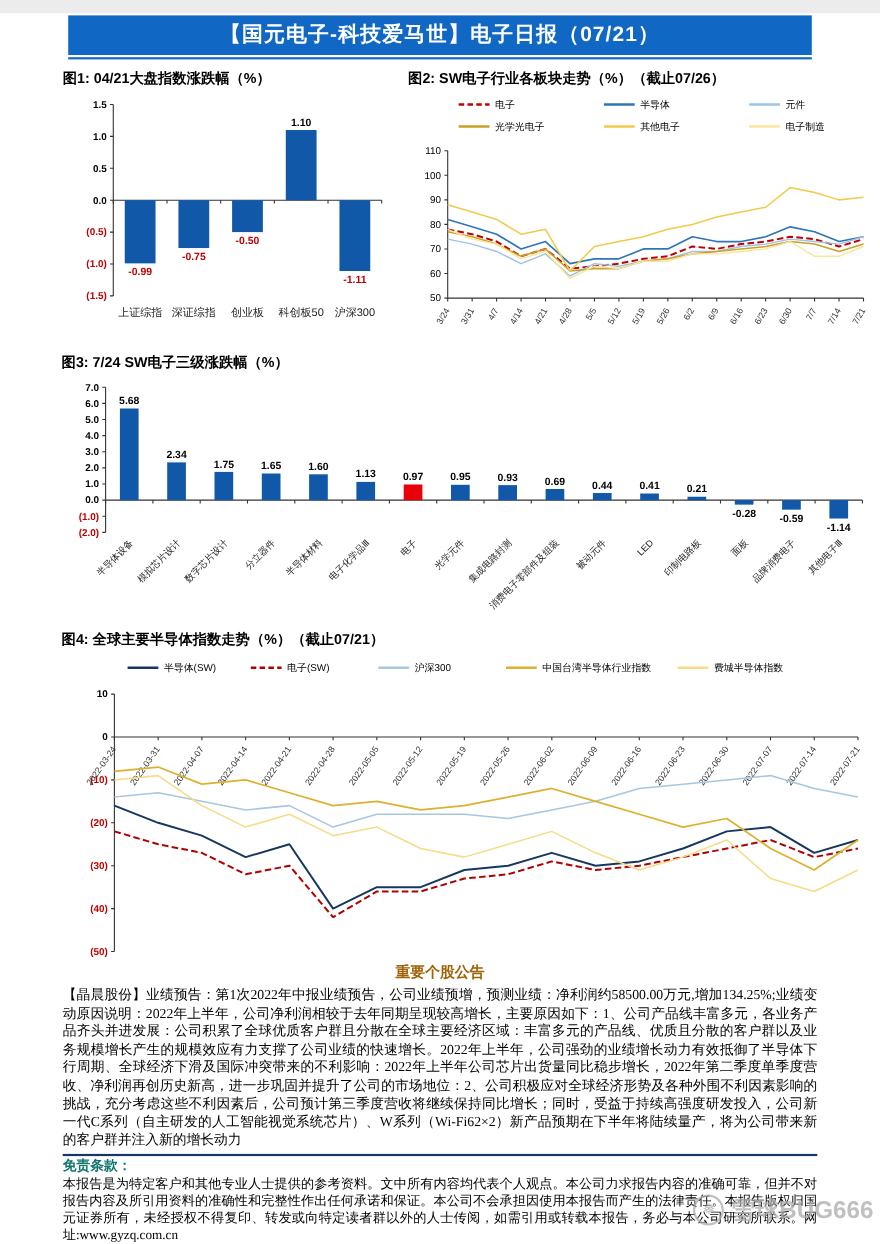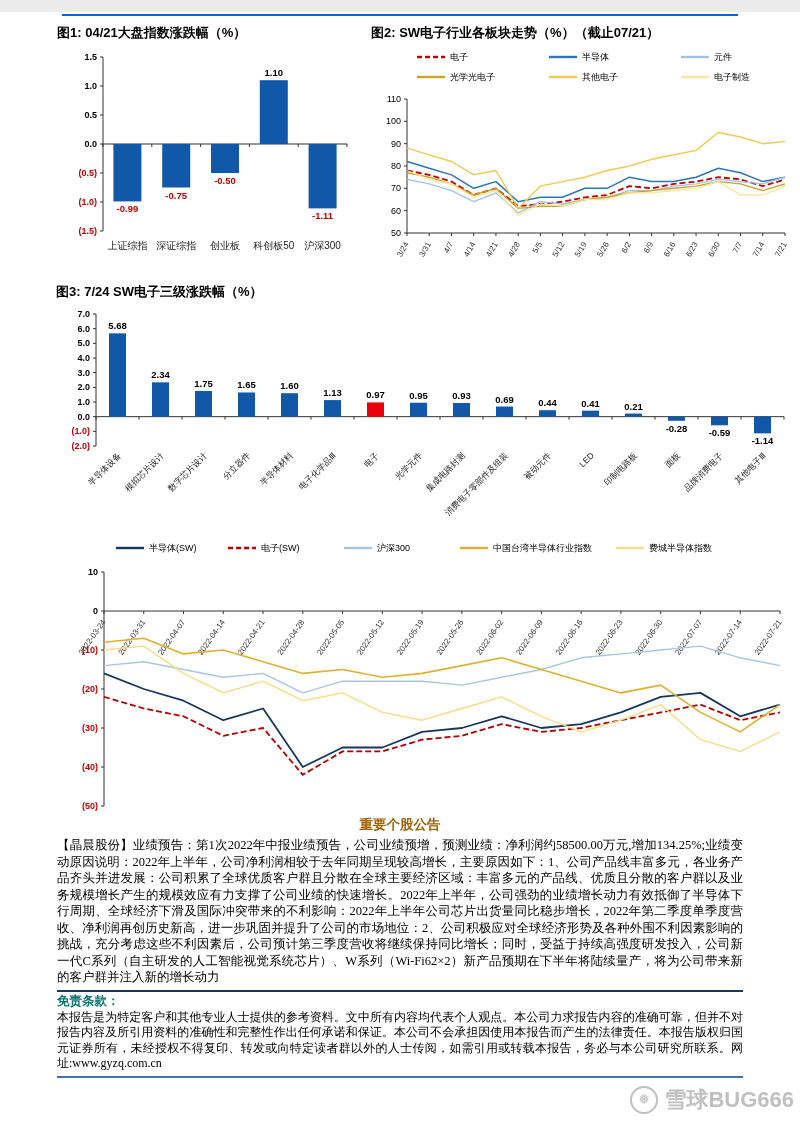--- a/index.html
+++ b/index.html
@@ -31,20 +31,23 @@
              color:#ABABAB;opacity:0.75;font-size:22px;font-weight:bold;pointer-events:none;}
   .wm-circle{width:24px;height:24px;border:2.5px solid #ABABAB;border-radius:50%;display:inline-block;
              text-align:center;line-height:22px;font-size:14px;}
 </style>
 </head>
 <body>
 
 <div class="page">
   <div class="top-strip"></div>
 
+  <div class="header-bar">
+    <span>【国元电子-科技爱马世】电子日报（07/21）</span>
+  </div>
   <div class="header-underline"></div>
 
   <div class="charts-row">
     <div class="fig1-block">
       <div class="fig-title">图1: 04/21大盘指数涨跌幅（%）</div>
       <svg id="fig1-svg" width="300" height="212" viewBox="0 0 300 212">
           <line x1="46" y1="14" x2="46" y2="188" stroke="#333" stroke-width="1"></line>
           <line x1="43" y1="14" x2="46" y2="14" stroke="#333" stroke-width="1"></line>
           <text x="40" y="17" text-anchor="end" font-size="9" fill="#000" font-weight="bold">1.5</text>
           <line x1="43" y1="43" x2="46" y2="43" stroke="#333" stroke-width="1"></line>
@@ -77,21 +80,21 @@
           <text x="168" y="206" text-anchor="middle" font-size="10" fill="#222">创业板</text>
           <rect x="202.79999999999998" y="37.199999999999996" width="28" height="63.800000000000004" fill="#1159A8"></rect>
           <text x="216.79999999999998" y="33.199999999999996" text-anchor="middle" font-size="9.5" fill="#000" font-weight="bold">1.10</text>
           <text x="216.79999999999998" y="206" text-anchor="middle" font-size="10" fill="#222">科创板50</text>
           <rect x="251.59999999999997" y="101" width="28" height="64.38000000000002" fill="#1159A8"></rect>
           <text x="265.59999999999997" y="176.38000000000002" text-anchor="middle" font-size="9.5" fill="#C00000" font-weight="bold">-1.11</text>
           <text x="265.59999999999997" y="206" text-anchor="middle" font-size="10" fill="#222">沪深300</text>
         </svg>
     </div>
     <div class="fig2-block">
-      <div class="fig-title">图2: SW电子行业各板块走势（%）（截止07/21）</div>
+      <div class="fig-title">图2: SW电子行业各板块走势（%）（截止07/26）</div>
       <svg id="fig2-svg" width="424" height="236" viewBox="0 0 424 236">
           <line x1="46" y1="14" x2="74" y2="14" stroke="#C00000" stroke-width="2.4" stroke-dasharray="5 3"></line>
           <text x="79" y="17" font-size="9" fill="#000">电子</text>
           <line x1="178" y1="14" x2="206" y2="14" stroke="#2E75B6" stroke-width="2.4" stroke-dasharray="none"></line>
           <text x="211" y="17" font-size="9" fill="#000">半导体</text>
           <line x1="310" y1="14" x2="338" y2="14" stroke="#9DC3E6" stroke-width="2.4" stroke-dasharray="none"></line>
           <text x="343" y="17" font-size="9" fill="#000">元件</text>
           <line x1="46" y1="34" x2="74" y2="34" stroke="#C9A227" stroke-width="2.4" stroke-dasharray="none"></line>
           <text x="79" y="37" font-size="9" fill="#000">光学光电子</text>
           <line x1="178" y1="34" x2="206" y2="34" stroke="#F2C94C" stroke-width="2.4" stroke-dasharray="none"></line>
@@ -247,20 +250,21 @@
         <rect x="655" y="114.66666666666667" width="17" height="8.653333333333322" fill="#1159A8"></rect>
         <text x="663.5" y="134.32" text-anchor="middle" font-size="9.5" fill="#000" font-weight="bold">-0.59</text>
         <text x="667.5" y="154" text-anchor="end" font-size="8.5" fill="#222" transform="rotate(-45 667.5 154)">品牌消费电子</text>
         <rect x="698" y="114.66666666666667" width="17" height="16.719999999999985" fill="#1159A8"></rect>
         <text x="706.5" y="142.38666666666666" text-anchor="middle" font-size="9.5" fill="#000" font-weight="bold">-1.14</text>
         <text x="710.5" y="154" text-anchor="end" font-size="8.5" fill="#222" transform="rotate(-45 710.5 154)">其他电子Ⅲ</text>
       </svg>
   </div>
 
   <div class="fig4-block">
+    <div class="fig-title">图4: 全球主要半导体指数走势（%）（截止07/21）</div>
     <svg id="fig4-svg" width="738" height="282" viewBox="0 0 738 282">
         <line x1="60" y1="16" x2="88" y2="16" stroke="#17375E" stroke-width="2.4" stroke-dasharray="none"></line>
         <text x="93" y="19" font-size="9" fill="#000">半导体(SW)</text>
         <line x1="172" y1="16" x2="200" y2="16" stroke="#B00000" stroke-width="2.4" stroke-dasharray="5 3"></line>
         <text x="205" y="19" font-size="9" fill="#000">电子(SW)</text>
         <line x1="288" y1="16" x2="316" y2="16" stroke="#A8C6E0" stroke-width="2.4" stroke-dasharray="none"></line>
         <text x="321" y="19" font-size="9" fill="#000">沪深300</text>
         <line x1="404" y1="16" x2="432" y2="16" stroke="#DDB12E" stroke-width="2.4" stroke-dasharray="none"></line>
         <text x="437" y="19" font-size="9" fill="#000">中国台湾半导体行业指数</text>
         <line x1="560" y1="16" x2="588" y2="16" stroke="#F6DC84" stroke-width="2.4" stroke-dasharray="none"></line>

